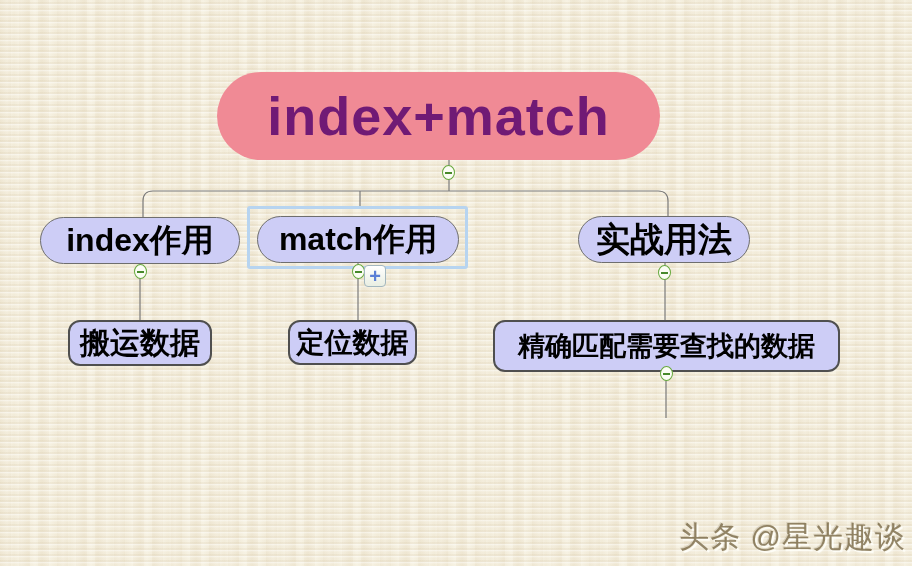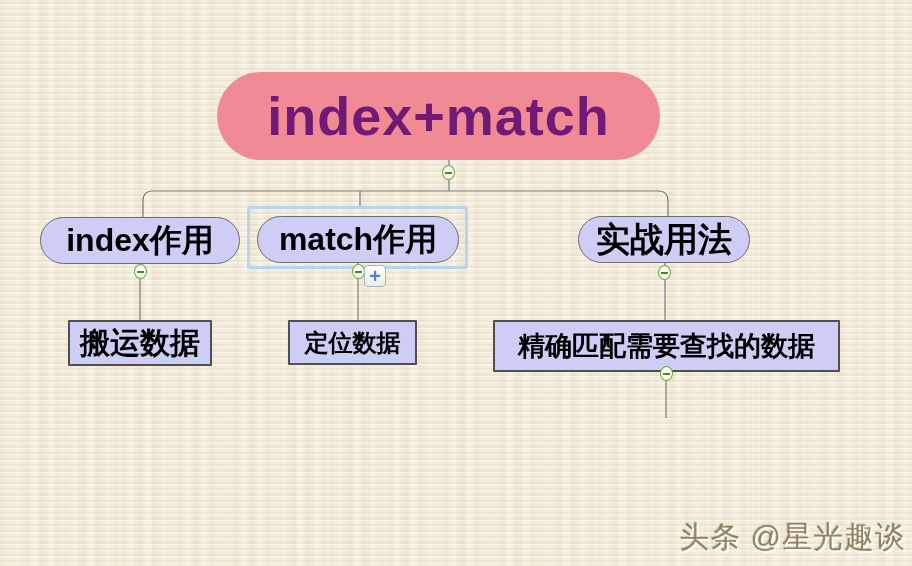--- a/index.html
+++ b/index.html
@@ -39,24 +39,24 @@
     color:#701a75;font-size:54px;font-weight:800;
     letter-spacing:1px;
   }
   .pill{
     background:#cdcdf6;border:1.5px solid #6e6e6e;border-radius:24px;
   }
   .pill-index{left:40px;top:217px;width:200px;height:47px;font-size:32px;}
   .pill-match{left:257px;top:216px;width:202px;height:47px;font-size:32px;}
   .pill-practical{left:578px;top:216px;width:172px;height:47px;font-size:34px;}
   .leaf{
-    background:#cdcdf6;border:2px solid #4f4f4f;border-radius:1px;
+    background:#cdcdf6;border:2px solid #4f4f4f;border-radius:12px;
   }
   .leaf-move{left:68px;top:320px;width:144px;height:46px;font-size:30px;}
-  .leaf-locate{left:288px;top:320px;width:129px;height:45px;font-size:24px;}
+  .leaf-locate{left:288px;top:320px;width:129px;height:45px;font-size:28px;}
   .leaf-exact{left:493px;top:320px;width:347px;height:52px;font-size:27px;}
   .leaf-vlookup{left:478px;top:418px;width:380px;height:44px;font-size:27px;}
 
   .selection-frame{
     position:absolute;left:247px;top:206px;width:221px;height:63px;
     box-sizing:border-box;border:3px solid #b7d4f0;border-radius:3px;
     background:transparent;
   }
 
   .collapse-icon{

